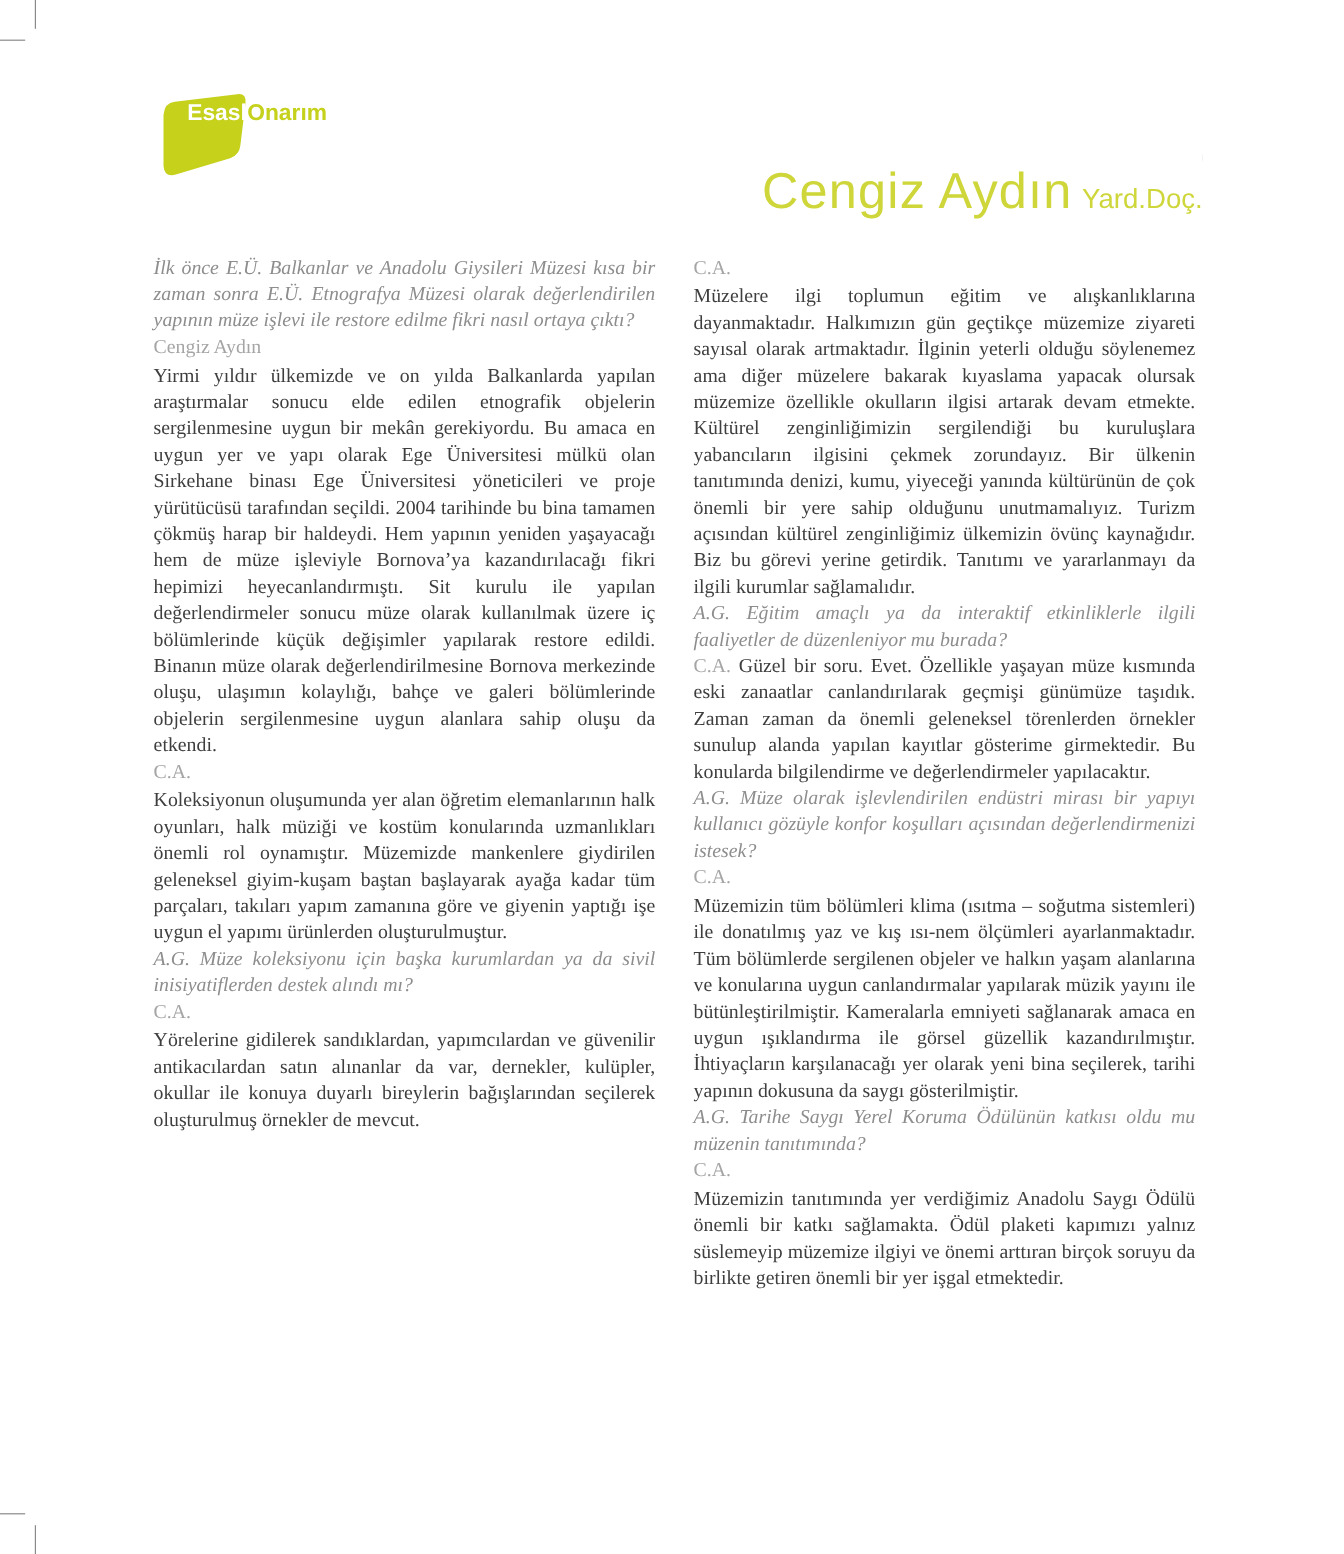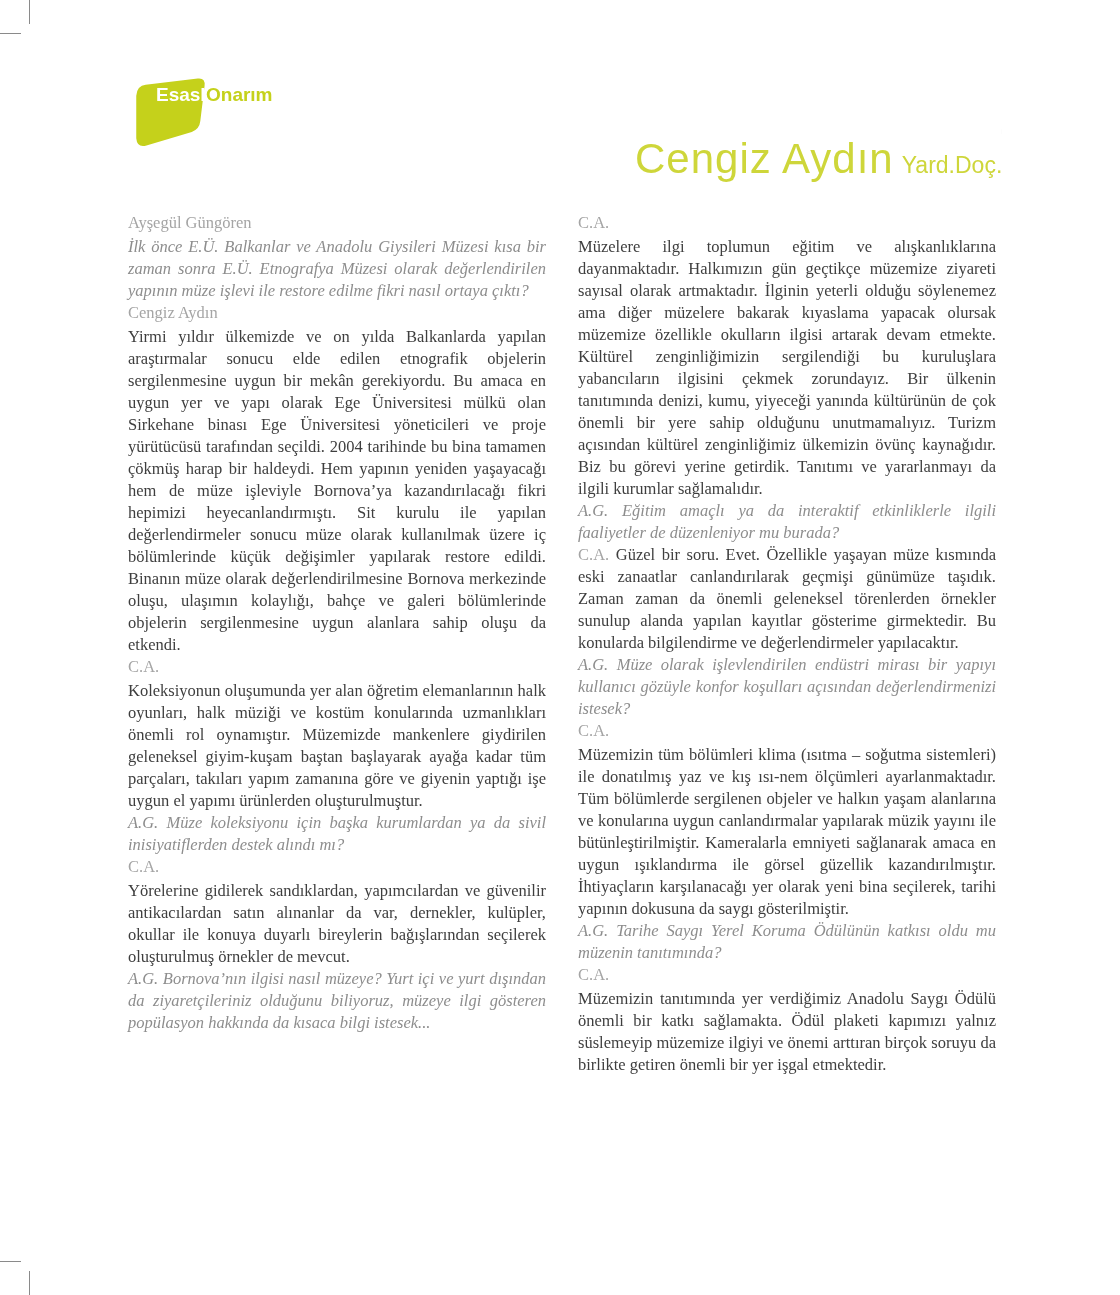--- a/index.html
+++ b/index.html
@@ -107,30 +107,28 @@
     <div class="hdr-line">
       <span class="hdr-name">Cengiz Aydın</span>
       <span class="hdr-suffix">Yard.Doç.Dr.</span>
     </div>
     <div class="hdr-section">Söyleşi</div>
   </div>
   <div class="year year-top">20</div>
   <div class="year year-bottom">10</div>
 
   <div class="col col-left">
-    <p class="speaker">Ayşegül Güngören</p>
     <p class="question">İlk önce E.Ü. Balkanlar ve Anadolu Giysileri Müzesi kısa bir zaman sonra E.Ü. Etnografya Müzesi olarak değerlendirilen yapının müze işlevi ile restore edilme fikri nasıl ortaya çıktı?</p>
     <p class="speaker">Cengiz Aydın</p>
     <p class="answer">Yirmi yıldır ülkemizde ve on yılda Balkanlarda yapılan araştırmalar sonucu elde edilen etnografik objelerin sergilenmesine uygun bir mekân gerekiyordu. Bu amaca en uygun yer ve yapı olarak Ege Üniversitesi mülkü olan Sirkehane binası Ege Üniversitesi yöneticileri ve proje yürütücüsü tarafından seçildi. 2004 tarihinde bu bina tamamen çökmüş harap bir haldeydi. Hem yapının yeniden yaşayacağı hem de müze işleviyle Bornova’ya kazandırılacağı fikri hepimizi heyecanlandırmıştı. Sit kurulu ile yapılan değerlendirmeler sonucu müze olarak kullanılmak üzere iç bölümlerinde küçük değişimler yapılarak restore edildi. Binanın müze olarak değerlendirilmesine Bornova merkezinde oluşu, ulaşımın kolaylığı, bahçe ve galeri bölümlerinde objelerin sergilenmesine uygun alanlara sahip oluşu da etkendi.</p>
     <p class="speaker">C.A.</p>
     <p class="answer">Koleksiyonun oluşumunda yer alan öğretim elemanlarının halk oyunları, halk müziği ve kostüm konularında uzmanlıkları önemli rol oynamıştır. Müzemizde mankenlere giydirilen geleneksel giyim-kuşam baştan başlayarak ayağa kadar tüm parçaları, takıları yapım zamanına göre ve giyenin yaptığı işe uygun el yapımı ürünlerden oluşturulmuştur.</p>
     <p class="question">A.G. Müze koleksiyonu için başka kurumlardan ya da sivil inisiyatiflerden destek alındı mı?</p>
     <p class="speaker">C.A.</p>
     <p class="answer">Yörelerine gidilerek sandıklardan, yapımcılardan ve güvenilir antikacılardan satın alınanlar da var, dernekler, kulüpler, okullar ile konuya duyarlı bireylerin bağışlarından seçilerek oluşturulmuş örnekler de mevcut.</p>
-    <p class="question">A.G. Bornova’nın ilgisi nasıl müzeye? Yurt içi ve yurt dışından da ziyaretçileriniz olduğunu biliyoruz, müzeye ilgi gösteren popülasyon hakkında da kısaca bilgi istesek...</p>
   </div>
 
   <div class="col col-right">
     <p class="speaker">C.A.</p>
     <p class="answer">Müzelere ilgi toplumun eğitim ve alışkanlıklarına dayanmaktadır. Halkımızın gün geçtikçe müzemize ziyareti sayısal olarak artmaktadır. İlginin yeterli olduğu söylenemez ama diğer müzelere bakarak kıyaslama yapacak olursak müzemize özellikle okulların ilgisi artarak devam etmekte. Kültürel zenginliğimizin sergilendiği bu kuruluşlara yabancıların ilgisini çekmek zorundayız. Bir ülkenin tanıtımında denizi, kumu, yiyeceği yanında kültürünün de çok önemli bir yere sahip olduğunu unutmamalıyız. Turizm açısından kültürel zenginliğimiz ülkemizin övünç kaynağıdır. Biz bu görevi yerine getirdik. Tanıtımı ve yararlanmayı da ilgili kurumlar sağlamalıdır.</p>
     <p class="question">A.G. Eğitim amaçlı ya da interaktif etkinliklerle ilgili faaliyetler de düzenleniyor mu burada?</p>
     <p class="answer"><span class="speaker-inline">C.A.</span> <span>Güzel bir soru. Evet. Özellikle yaşayan müze kısmında eski zanaatlar canlandırılarak geçmişi günümüze taşıdık. Zaman zaman da önemli geleneksel törenlerden örnekler sunulup alanda yapılan kayıtlar gösterime girmektedir. Bu konularda bilgilendirme ve değerlendirmeler yapılacaktır.</span></p>
     <p class="question">A.G. Müze olarak işlevlendirilen endüstri mirası bir yapıyı kullanıcı gözüyle konfor koşulları açısından değerlendirmenizi istesek?</p>
     <p class="speaker">C.A.</p>
     <p class="answer">Müzemizin tüm bölümleri klima (ısıtma – soğutma sistemleri) ile donatılmış yaz ve kış ısı-nem ölçümleri ayarlanmaktadır. Tüm bölümlerde sergilenen objeler ve halkın yaşam alanlarına ve konularına uygun canlandırmalar yapılarak müzik yayını ile bütünleştirilmiştir. Kameralarla emniyeti sağlanarak amaca en uygun ışıklandırma ile görsel güzellik kazandırılmıştır. İhtiyaçların karşılanacağı yer olarak yeni bina seçilerek, tarihi yapının dokusuna da saygı gösterilmiştir.</p>

